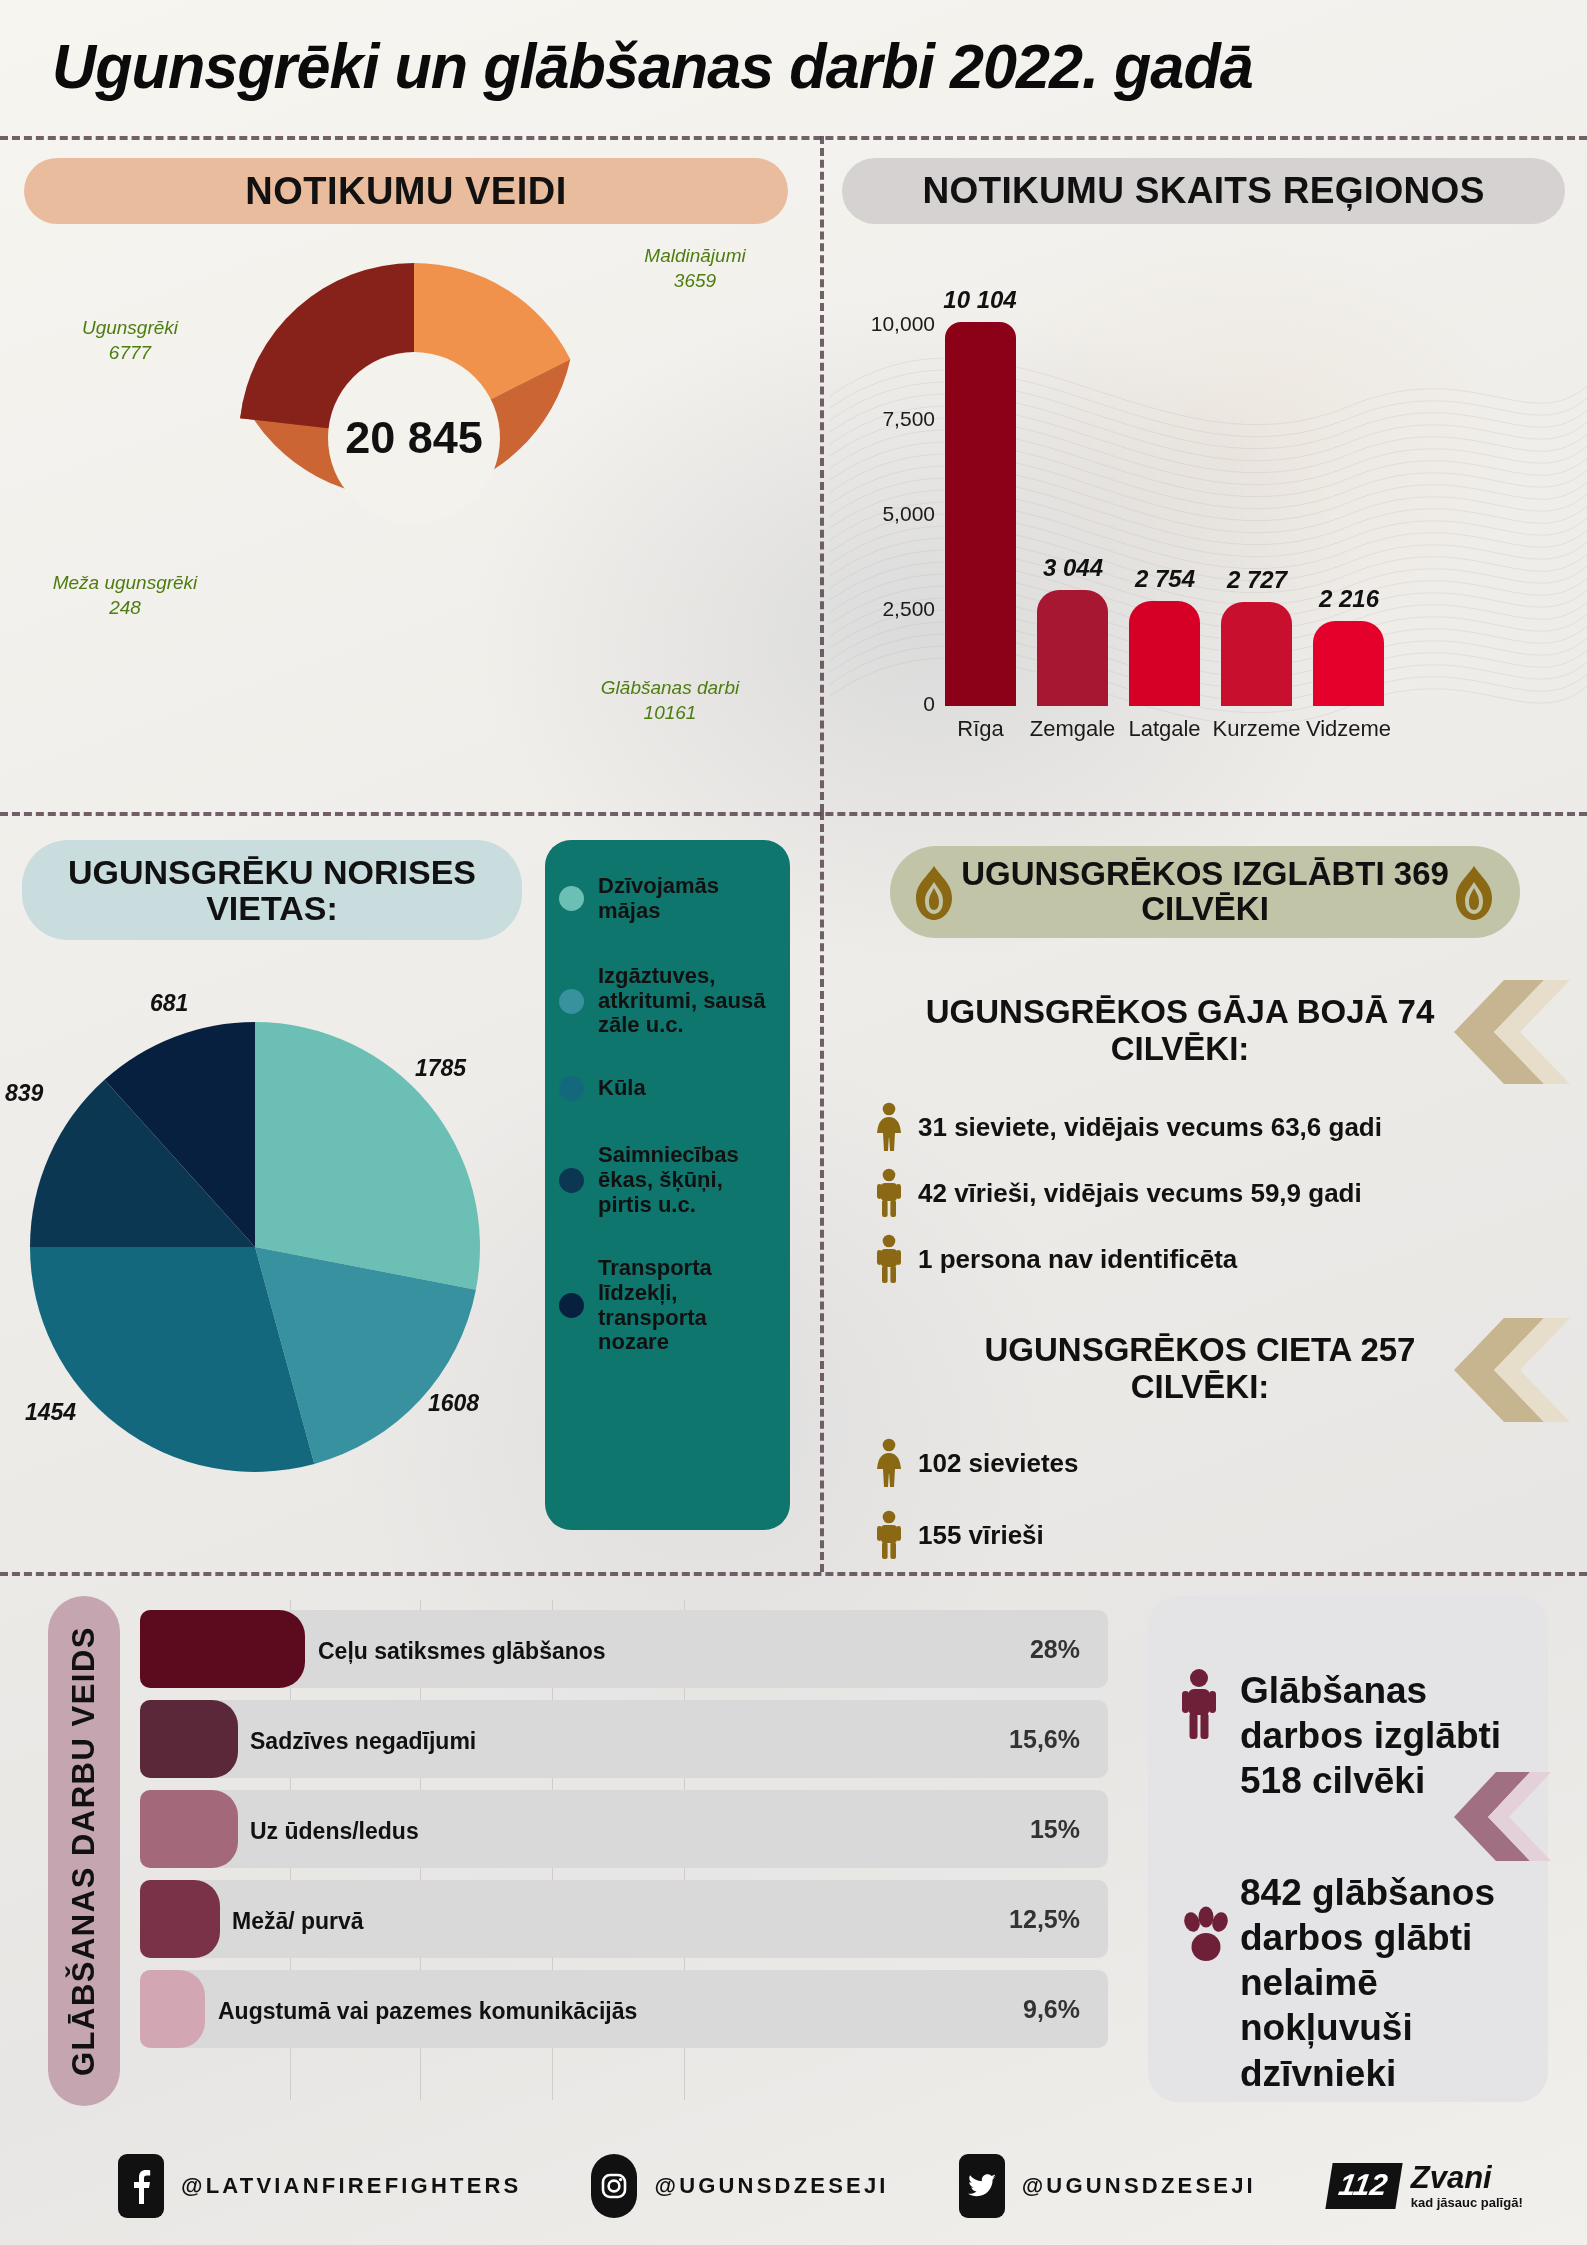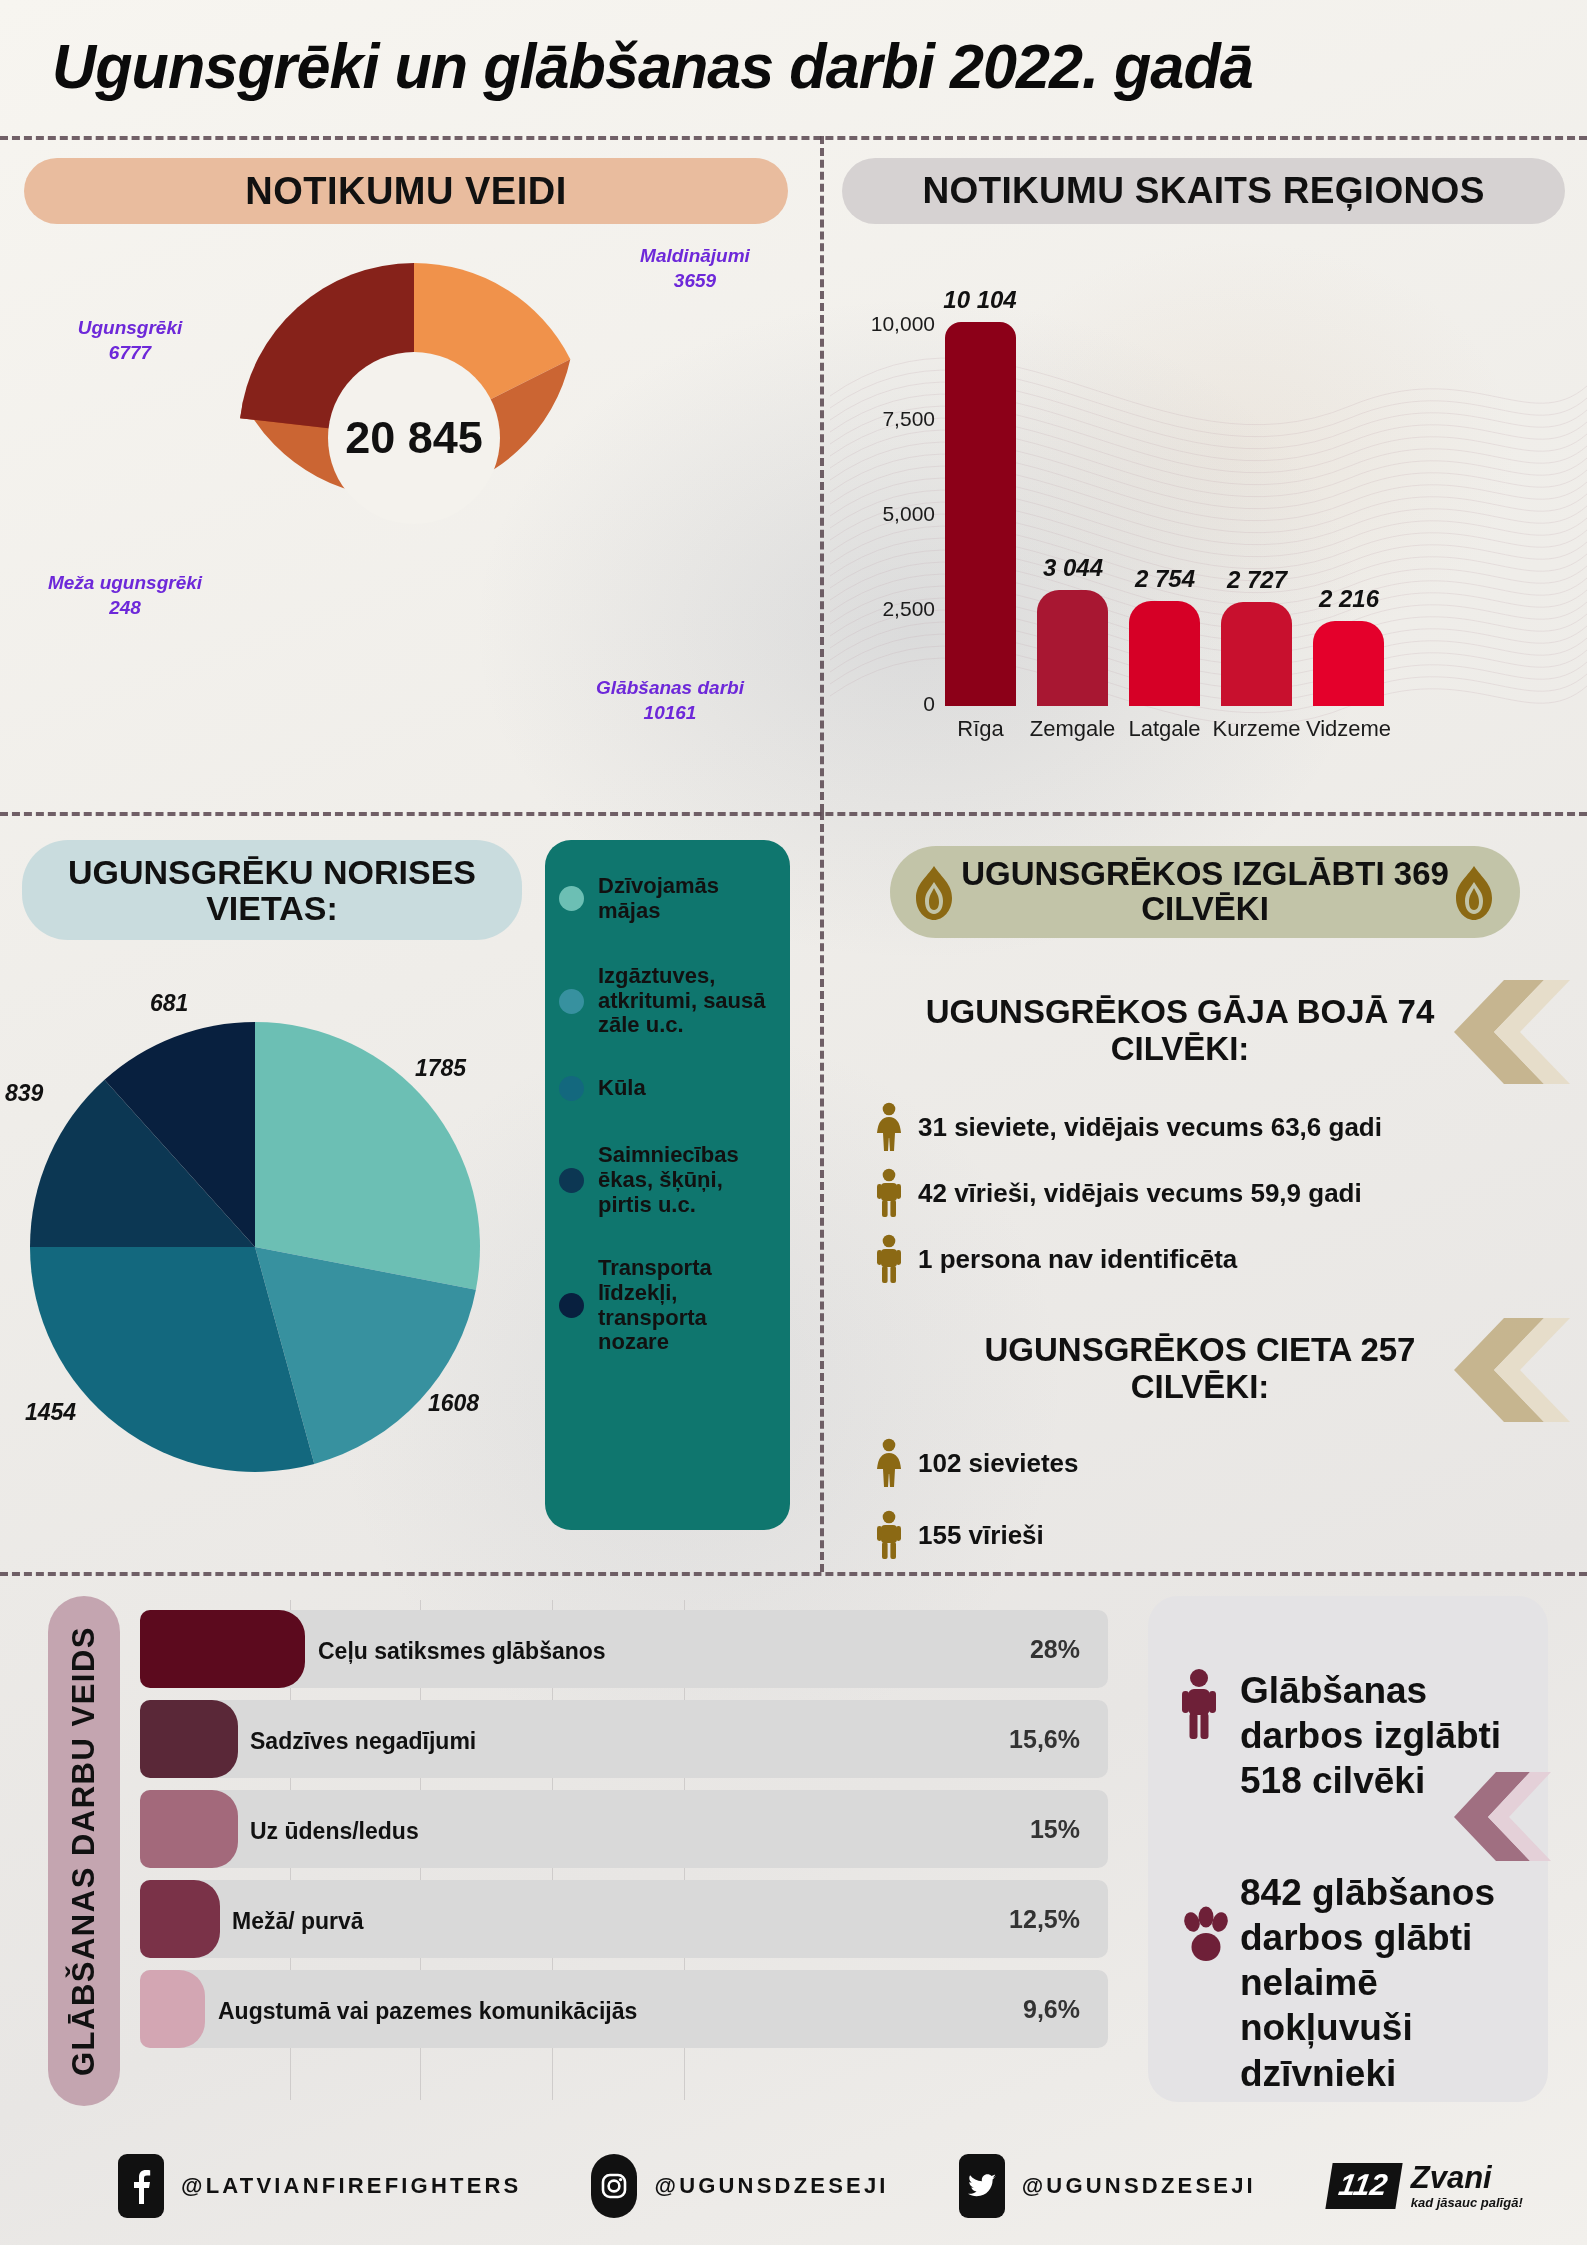--- a/index.html
+++ b/index.html
@@ -42,22 +42,22 @@
     text-align:center; font-weight:700; color:#111; line-height:1.06; }
 
   
   .quad { position:absolute; }
 
   
   #donut-wrap { position:relative; width:380px; height:380px; margin:0 auto; }
   .donut-svg { display:block; }
   .donut-center { position:absolute; inset:0; display:flex; align-items:center; justify-content:center;
     font-size:45px; font-weight:700; color:#111; }
-  .dn-label { position:absolute; font-style:italic; font-weight:700; font-size:19px;
-    color:#6d28d9; line-height:1.3; text-align:center; }
+  .dn-label { position:absolute; font-style:italic; font-weight:400; font-size:19px;
+    color:#4d7c0f; line-height:1.3; text-align:center; }
 
   
   .axis-lbl { position:absolute; font-size:21px; color:#1b1b1b; text-align:right; }
   .bar-val { position:absolute; font-size:24px; font-weight:700; font-style:italic; color:#111; text-align:center; }
   .bar-cat { position:absolute; font-size:22px; color:#1b1b1b; text-align:center; }
   .bar-rect { position:absolute; border-radius:22px 22px 0 0; }
   .swoosh { position:absolute; pointer-events:none; opacity:.5; }
 
   
   .pie-val { position:absolute; font-style:italic; font-weight:700; font-size:23px; color:#111; }
@@ -427,18 +427,18 @@
           </svg>
       </span>
       <span class="sm-txt">@UGUNSDZESEJI</span>
     </div>
 
     <div class="logo112" style="margin-left:8px;">
       <div style="background:#111; color:#fff; font-style:italic; font-weight:700; font-size:30px;
                   padding:5px 12px 7px 10px; transform:skewX(-9deg);">112</div>
       <div style="margin-left:6px;">
         <div style="font-size:31px; font-weight:700; font-style:italic; color:#111; line-height:1;">Zvani</div>
-        <div style="font-size:13px; font-weight:700; font-style:italic; color:#111; margin-top:2px;">kad jāsauc palīgā!</div>
+        <div style="font-size:13px; font-weight:700; color:#111; margin-top:2px;">kad jāsauc palīgā!</div>
       </div>
     </div>
   </div>
 
 </div>
 
 </body></html>

